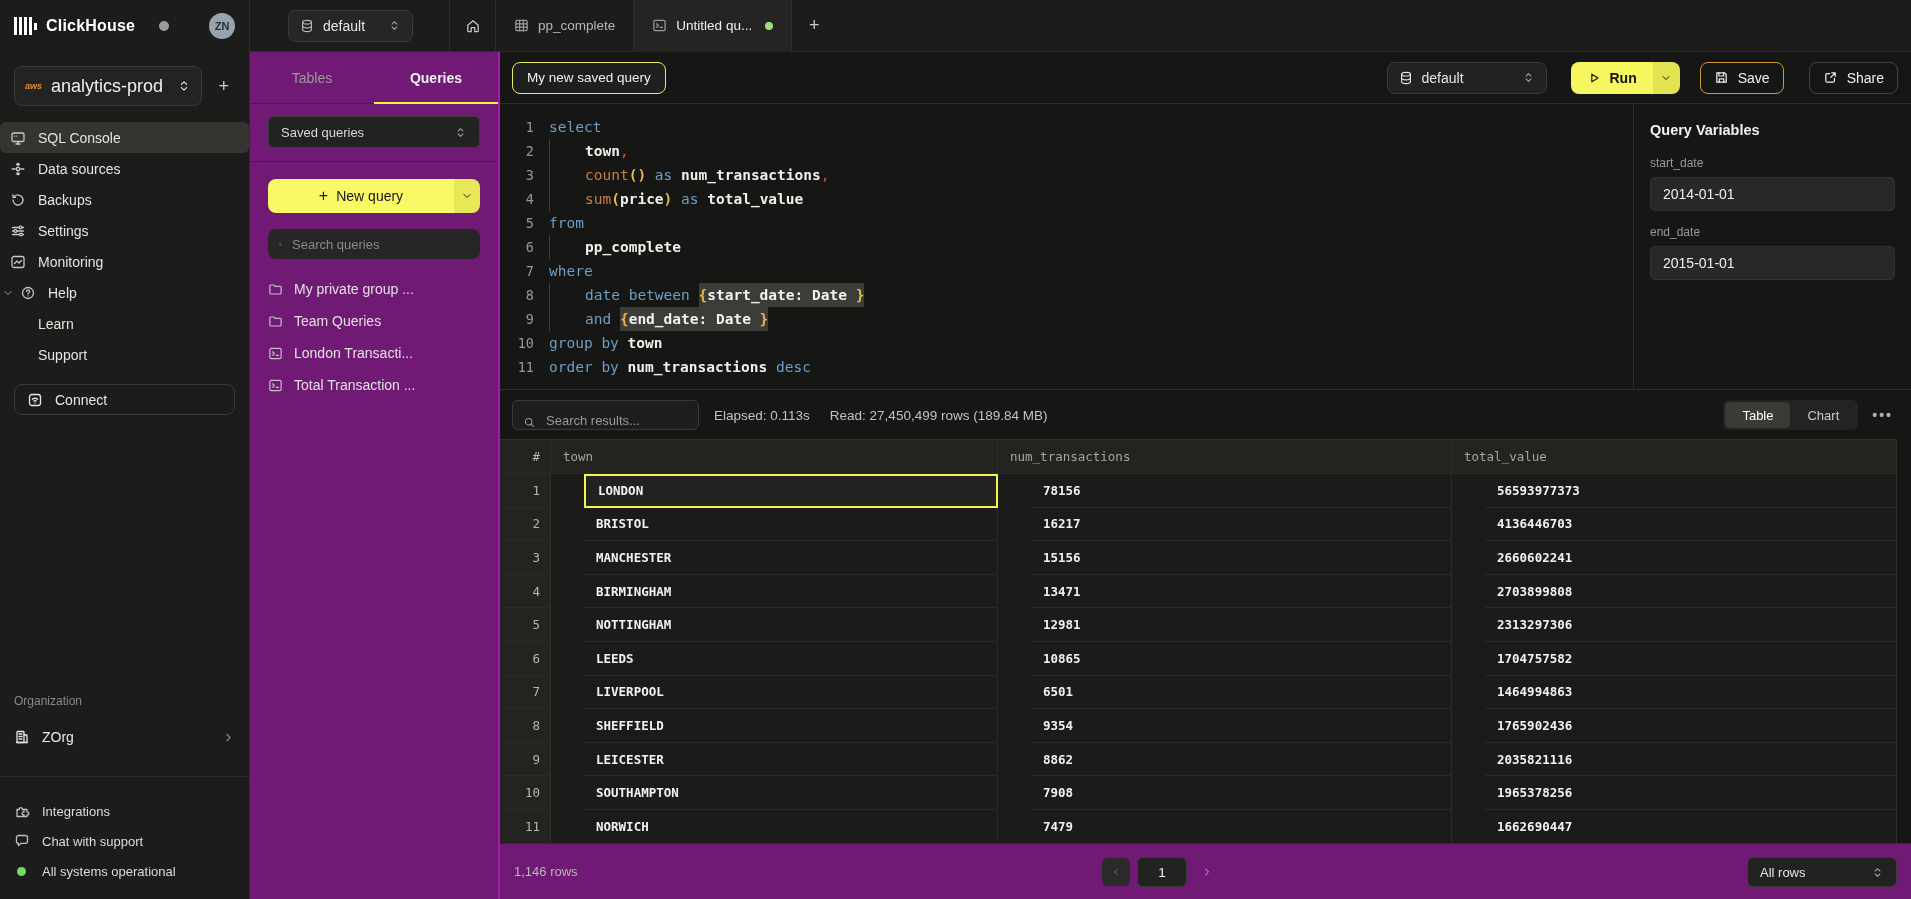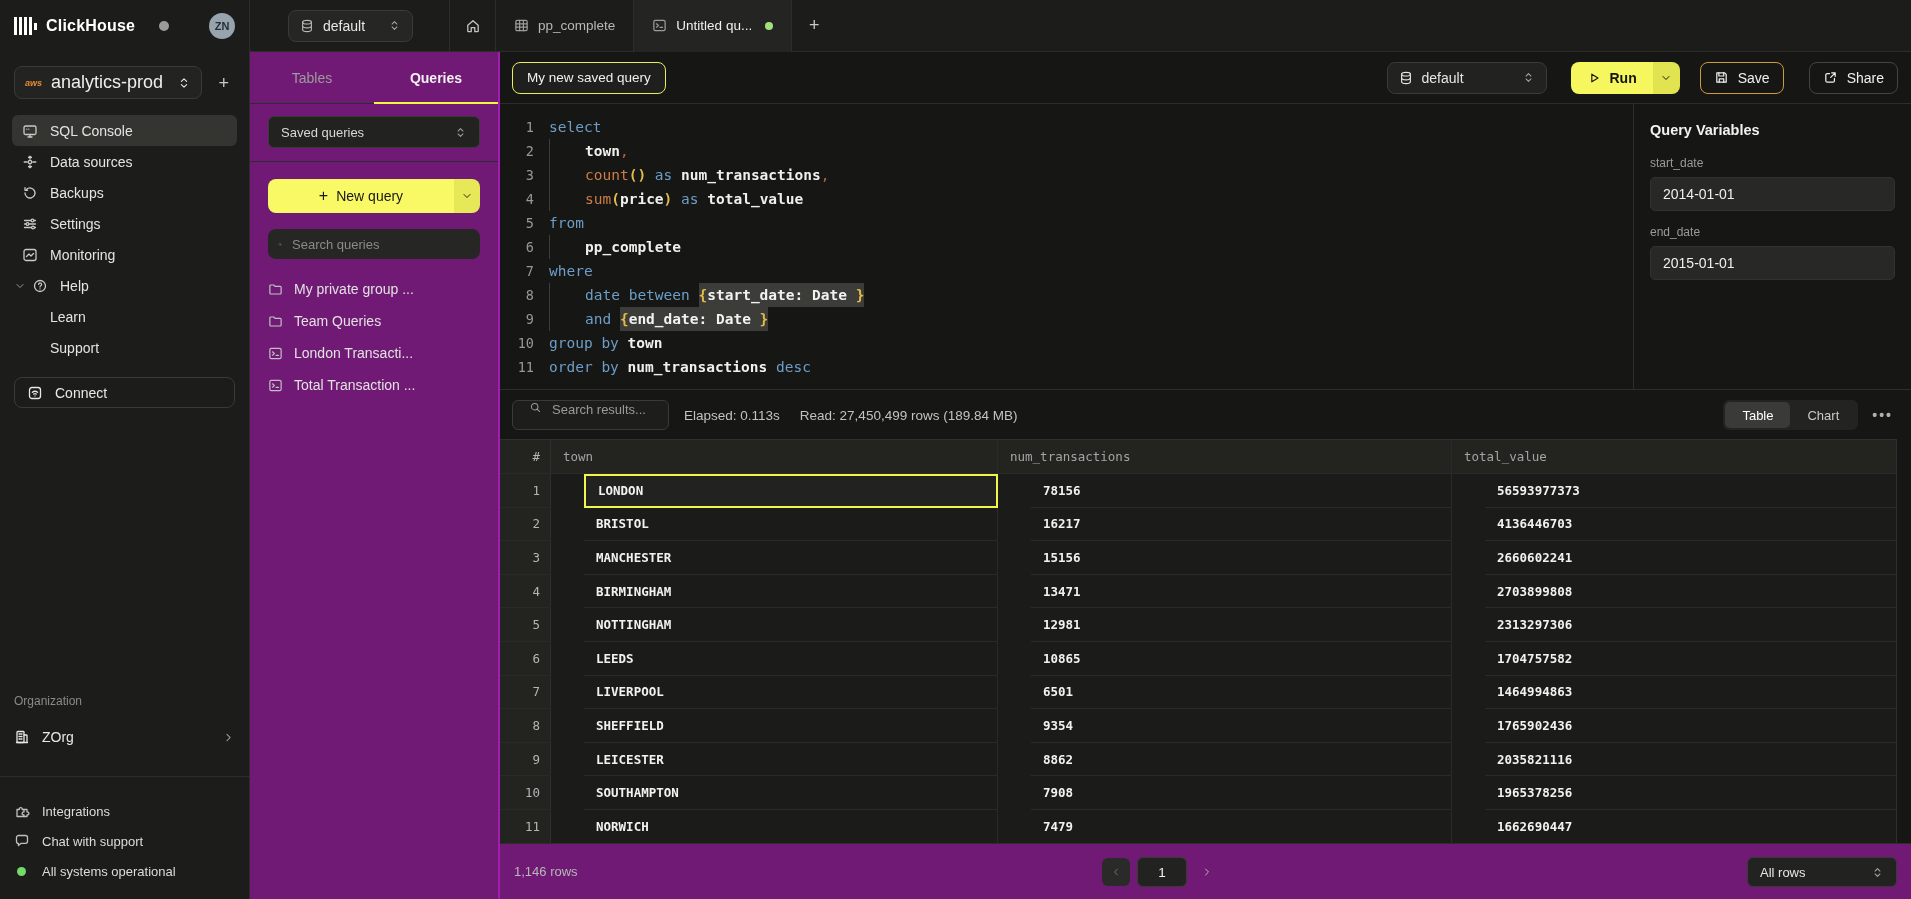--- a/index.html
+++ b/index.html
@@ -13,26 +13,26 @@
   .sidebar{position:absolute;left:0;top:0;width:250px;height:899px;background:#1c1c1a;border-right:1px solid #2d2d2b;}
   .brand-row{display:flex;align-items:center;height:52px;padding:0 14px;}
   .ch-logo{display:flex;align-items:center;gap:2px;height:20px;margin-right:9px;}
   .ch-logo i{display:block;width:3px;height:18px;background:#fff;}
   .ch-logo i.short{height:7px;align-self:center;}
   .brand-name{font-size:16px;font-weight:bold;color:#fff;letter-spacing:.2px;}
   .brand-dot{width:10px;height:10px;border-radius:50%;background:#9b9b99;margin-left:24px;}
   .avatar{margin-left:auto;width:26px;height:26px;border-radius:50%;background:#97a3ad;color:#22303a;
           font-size:11px;font-weight:bold;display:flex;align-items:center;justify-content:center;}
   .svc-row{display:flex;align-items:center;margin:14px 14px 16px 14px;gap:10px;}
-  .svc-select{flex:1;display:flex;align-items:center;gap:9px;height:33px;padding:0 10px;
+  .svc-select{flex:1;display:flex;align-items:center;gap:9px;height:40px;padding:0 10px;
               background:#232321;border:1px solid #3a3a38;border-radius:8px;cursor:pointer;}
   .aws-mark{font-size:9px;font-weight:bold;font-style:italic;color:#e58c3a;}
   .svc-name{flex:1;font-size:18px;color:#eee;white-space:nowrap;overflow:hidden;}
   .plus-btn{color:#c8c8c6;font-size:18px;line-height:1;padding:2px 6px;cursor:pointer;}
-  .nav{padding:0 12px;}
+  .nav{padding:0 0;}
   .nav-item{display:flex;align-items:center;gap:12px;height:31px;padding:0 10px;border-radius:6px;
             color:#e4e4e2;cursor:pointer;}
   .nav-item .nico{color:#c9c9c7;flex:0 0 16px;}
   .nav-item.active{background:#343431;}
   .nav-item.sub{padding-left:38px;}
   .nav-item .twirl{margin-left:-8px;margin-right:-6px;color:#9a9a98;}
   .connect-btn{display:flex;align-items:center;gap:12px;height:31px;margin:14px 14px 0 14px;padding:0 12px;
                border:1px solid #3a3a38;border-radius:8px;color:#e8e8e6;cursor:pointer;}
   .org-block{position:absolute;left:0;right:0;top:694px;padding:0 14px;}
   .org-label{font-size:12px;color:#8a8a88;margin-bottom:14px;}
@@ -120,21 +120,21 @@
   .qvars{position:absolute;right:0;top:0;width:278px;height:100%;border-left:1px solid #2d2d2b;padding:18px 16px 0 16px;}
   .qvars-title{font-size:14.5px;font-weight:bold;color:#f2f2f0;margin-bottom:18px;}
   .qv-label{font-size:12px;color:#9a9a98;margin-bottom:7px;}
   .qv-input{width:100%;height:34px;margin-bottom:14px;padding:0 12px;background:#28282
 6;background:#282826;border:1px solid #323230;border-radius:5px;color:#f0f0ee;
             font-family:"Liberation Sans",sans-serif;font-size:14px;outline:none;}
 
   
   .results{position:absolute;left:0;top:339px;width:1411px;height:508px;}
   .res-toolbar{display:flex;align-items:center;height:48px;padding:0 12px;}
-  .res-search{display:flex;align-items:flex-start;gap:8px;width:157px;height:30px;padding:0 16px;
+  .res-search{display:flex;align-items:flex-end;gap:8px;width:187px;height:30px;padding:0 10px;
               border:1px solid #3a3a38;border-radius:6px;color:#9a9a98;background:#1d1d1b;}
   .res-search input{flex:1;min-width:0;background:transparent;border:none;outline:none;color:#d8d8d6;
                     font-family:"Liberation Sans",sans-serif;font-size:13px;}
   .res-search input::placeholder{color:#9a9a98;}
   .res-stat{font-size:13.5px;color:#c2c2c0;margin-left:15px;}
   .res-stat + .res-stat{margin-left:20px;}
   .view-toggle{margin-left:auto;display:flex;background:#232321;border-radius:6px;height:30px;padding:2px;}
   .vt-btn{display:flex;align-items:center;justify-content:center;padding:0 17px;border-radius:5px;
           font-size:13px;color:#cccac8;cursor:pointer;}
   .vt-btn.active{background:#3a3a37;color:#fff;}

